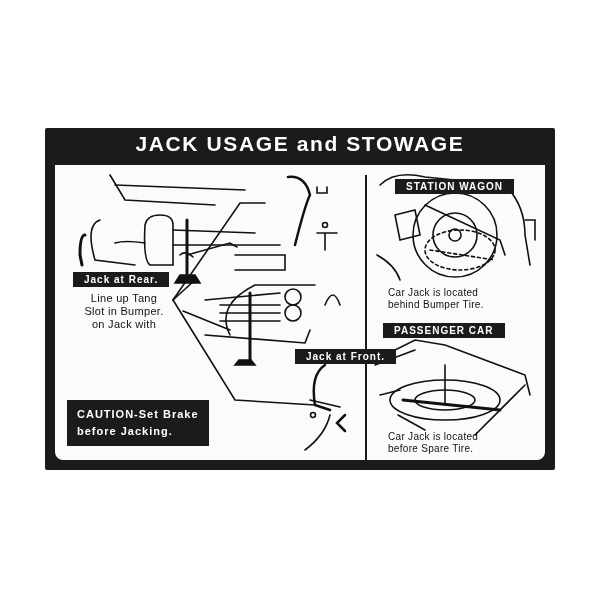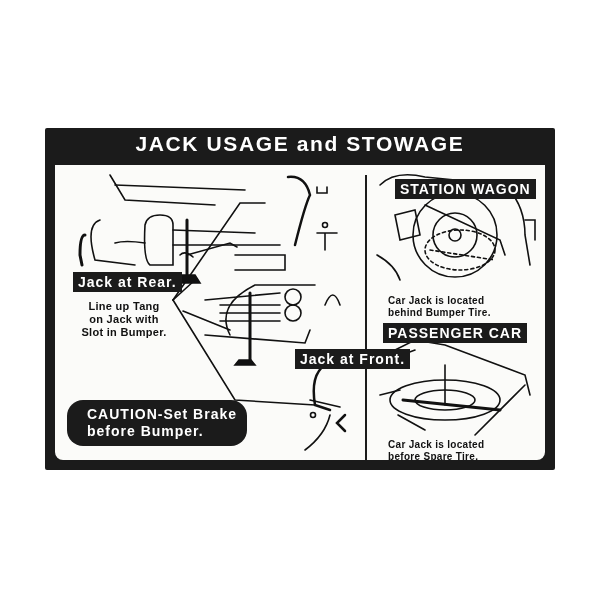--- a/index.html
+++ b/index.html
@@ -1,23 +1,23 @@
 <!DOCTYPE html>
 <html><head>
 <meta charset="utf-8">
 <style>
   html, body { margin:0; padding:0; background:#ffffff; }
   body { width:600px; height:600px; position:relative; overflow:hidden; font-family:"Liberation Sans", sans-serif; }
   .decal { position:absolute; left:45px; top:128px; width:510px; height:342px; background:#1b1b1b; border-radius:2px; }
   .title { position:absolute; left:0; top:4px; width:510px; text-align:center; color:#ffffff; font-weight:bold; font-size:21px; letter-spacing:1.6px; font-family:"Liberation Sans", sans-serif; }
   .panel { position:absolute; left:10px; top:37px; width:490px; height:295px; background:#fbfbf9; border-radius:0 0 8px 8px; overflow:hidden; }
   .divider { position:absolute; left:310px; top:10px; width:2px; height:285px; background:#1b1b1b; }
-  .label-box { position:absolute; background:#1b1b1b; color:#ffffff; font-weight:bold; font-size:14px; letter-spacing:1px; padding:2px 5px; white-space:nowrap; }
-  .label-box.big { font-size:14px; letter-spacing:1px; line-height:17px; padding:6px 10px 6px 20px;border-radius:16px; }
-  .btxt { position:absolute; color:#111; font-weight:bold; font-size:11px; line-height:13px; letter-spacing:0.3px;margin-top:8px; }
+  .label-box { position:absolute; background:#1b1b1b; color:#ffffff; font-weight:bold; font-size:10px; letter-spacing:1px; padding:2px 11px; white-space:nowrap; }
+  .label-box.big { font-size:11px; letter-spacing:1px; line-height:17px; padding:6px 10px 6px 10px; }
+  .btxt { position:absolute; color:#111; font-weight:normal; font-size:11px; line-height:13px; letter-spacing:0.3px; }
   svg.art { position:absolute; left:0; top:0; }
 </style>
 </head>
 <body>
 
 <div class="decal">
   <div class="title">JACK USAGE and STOWAGE</div>
 
   <div class="panel">
 
@@ -101,27 +101,27 @@
       </g>
     </svg>
 
     <div class="divider"></div>
 
     <div class="label-box" style="left:18px; top:107px;">Jack at Rear.</div>
     <div class="label-box" style="left:210px; top:184px;margin-left:30px;">Jack at Front.</div>
 
     <div class="btxt" style="left:13px; top:127px; text-align:center; width:112px;">
       <div>Line up Tang</div>
+      <div>Slot in Bumper.</div>
       <div>on Jack with</div>
-      <div>Slot in Bumper.</div>
     </div>
 
     <div class="label-box big" style="left:12px; top:235px;">
       <div>CAUTION-Set Brake</div>
-      <div>before Bumper.</div>
+      <div>before Jacking.</div>
     </div>
 
     <div class="label-box" style="left:340px; top:14px;">STATION WAGON</div>
     <div class="btxt" style="left:333px; top:122px; font-size:10px; line-height:12px;">
       <div>Car Jack is located</div>
       <div>behind Bumper Tire.</div>
     </div>
 
     <div class="label-box" style="left:328px; top:158px;">PASSENGER CAR</div>
     <div class="btxt" style="left:333px; top:266px; font-size:10px; line-height:12px;">

